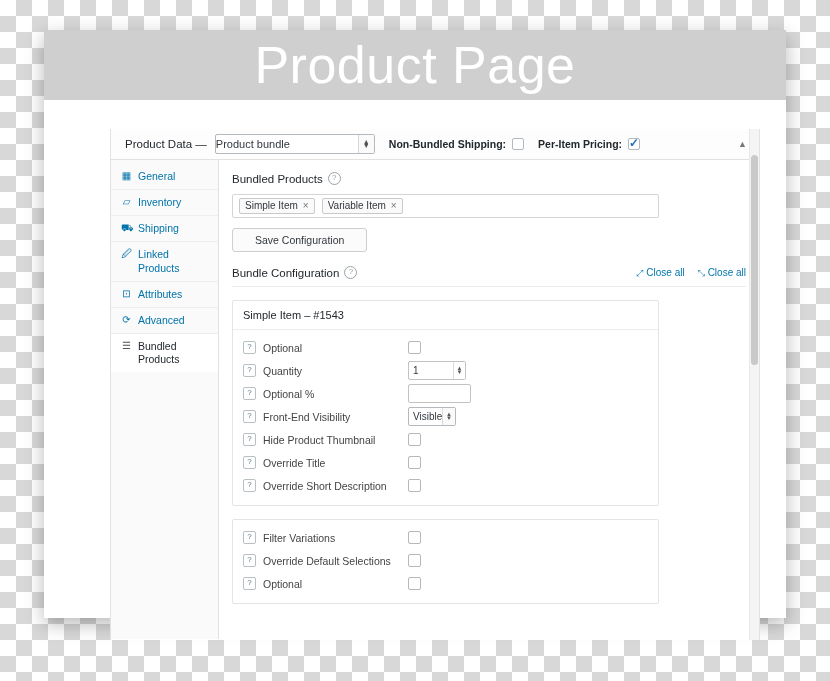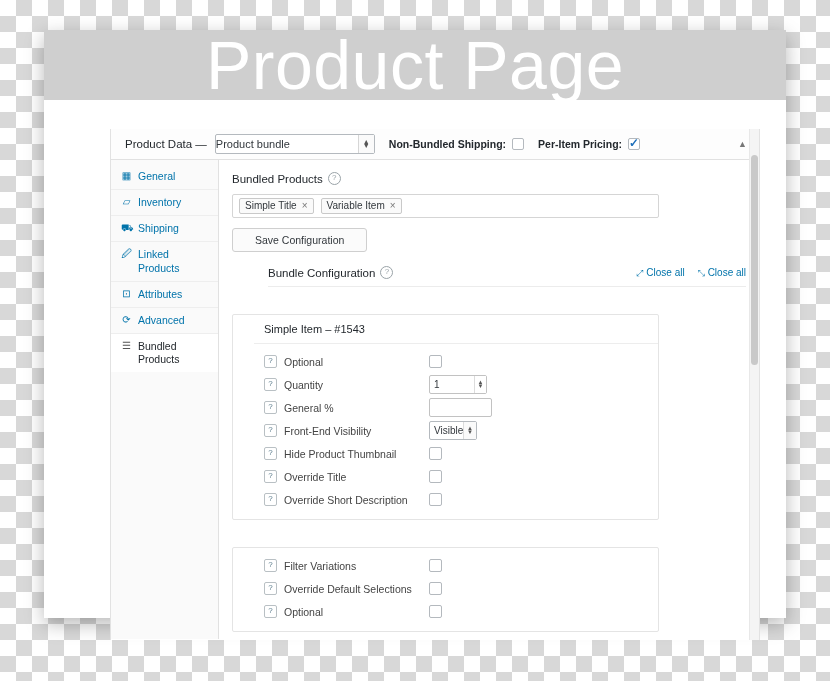--- a/index.html
+++ b/index.html
@@ -31,21 +31,21 @@
 
   .card-header {
     height: 70px;
     background: #cfcfcf;
     display: flex;
     align-items: center;
     justify-content: center;
   }
   .card-header .title {
     color: #ffffff;
-    font-size: 68px;
+    font-size: 52px;
     font-weight: normal;
     letter-spacing: 0.5px;
     line-height: 1;
   }
 
   .screenshot {
     position: absolute;
     left: 66px;
     top: 99px;
     width: 648px;
@@ -245,39 +245,37 @@
     font-size: 10.5px;
     color: #32373c;
   }
 
   .bundle-conf-row {
     margin-top: 14px;
     display: flex;
     align-items: center;
     border-bottom: 1px solid #ececec;
     padding-bottom: 7px;
-    margin-left: 36px;
   }
   .bundle-conf-row .links {
     margin-left: auto;
     display: flex;
     gap: 13px;
     font-size: 10px;
     color: #0073aa;
     align-items: center;
   }
   .bundle-conf-row .links span.ico { font-size: 9px; }
 
   .group-box {
     border: 1px solid #e4e4e4;
     border-radius: 2px;
-    margin-top: 27px;
+    margin-top: 13px;
     width: 427px;
     box-sizing: border-box;
-    padding-left: 21px;
   }
   .group-head {
     border-bottom: 1px solid #ededed;
     padding: 8px 10px;
     font-size: 11px;
     color: #23282d;
   }
   .group-body { padding: 6px 0 8px 0; }
   .field-row {
     display: flex;
@@ -464,21 +462,21 @@
 
       <div class="content">
 
         <div class="sec-title">
           <span>Bundled Products</span>
           <span class="help-dot">?</span>
         </div>
 
         <div class="token-field">
           <span class="token">
-            <span>Simple Title</span>
+            <span>Simple Item</span>
             <span class="x">×</span>
           </span>
           <span class="token">
             <span>Variable Item</span>
             <span class="x">×</span>
           </span>
         </div>
 
         <div class="btn">Save Configuration</div>
 
@@ -517,21 +515,21 @@
                 <span>1</span>
                 <span class="spin">
                     <span>▲</span>
                     <span>▼</span>
                   </span>
               </span>
             </div>
 
             <div class="field-row">
               <span class="qmark">?</span>
-              <span class="flabel">General %</span>
+              <span class="flabel">Optional %</span>
               <span class="text-input"></span>
             </div>
 
             <div class="field-row">
               <span class="qmark">?</span>
               <span class="flabel">Front-End Visibility</span>
               <span class="sel-input">
                 <span>Visible</span>
                 <span class="arrows">
                     <span>▲</span>

